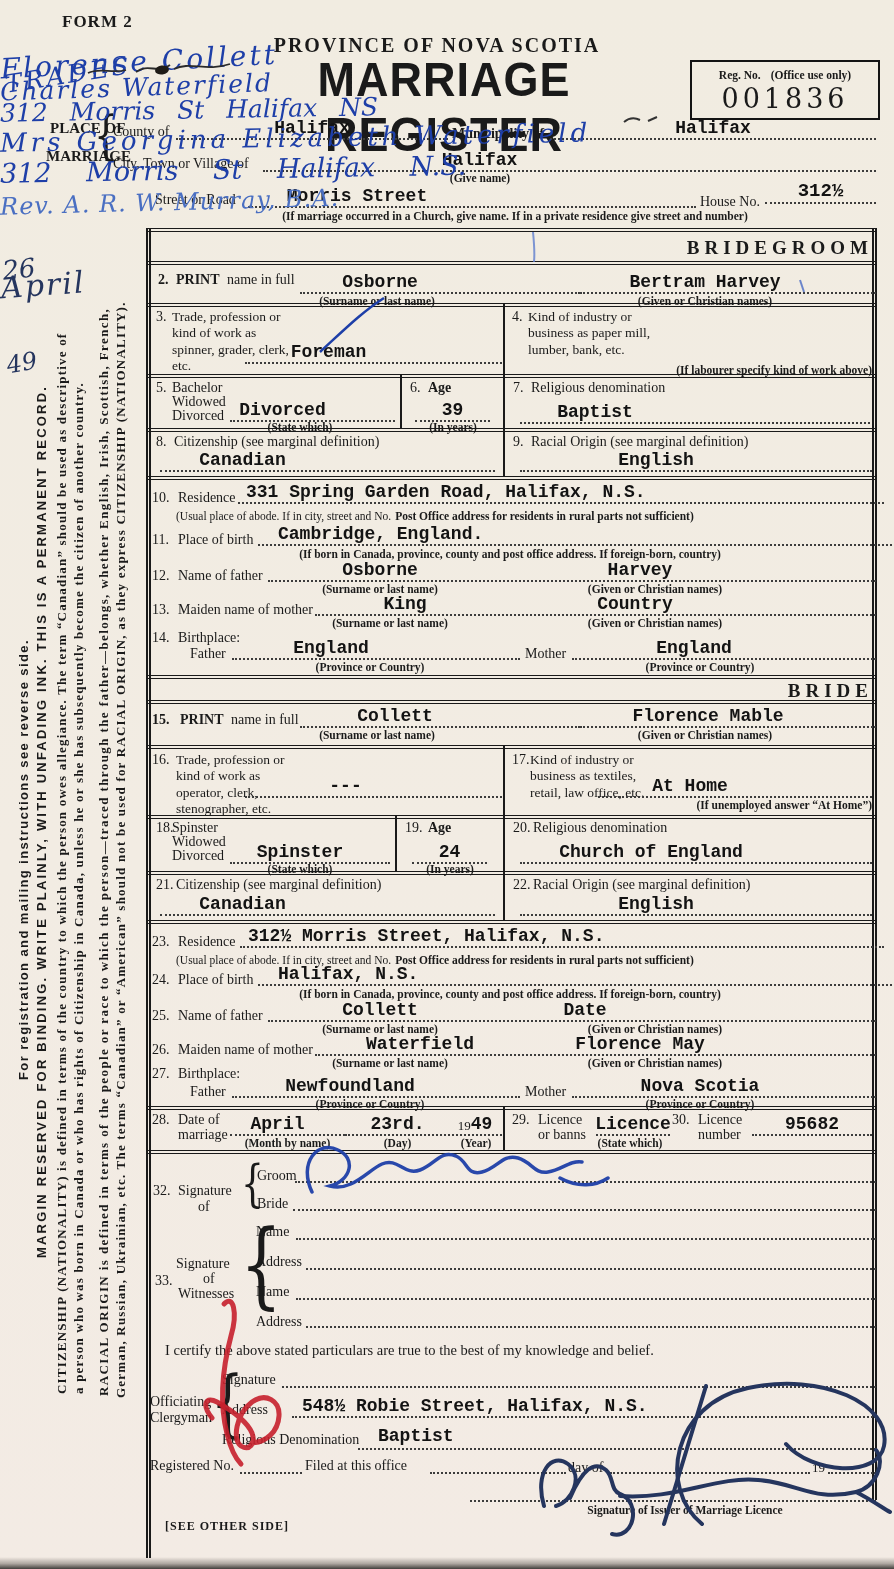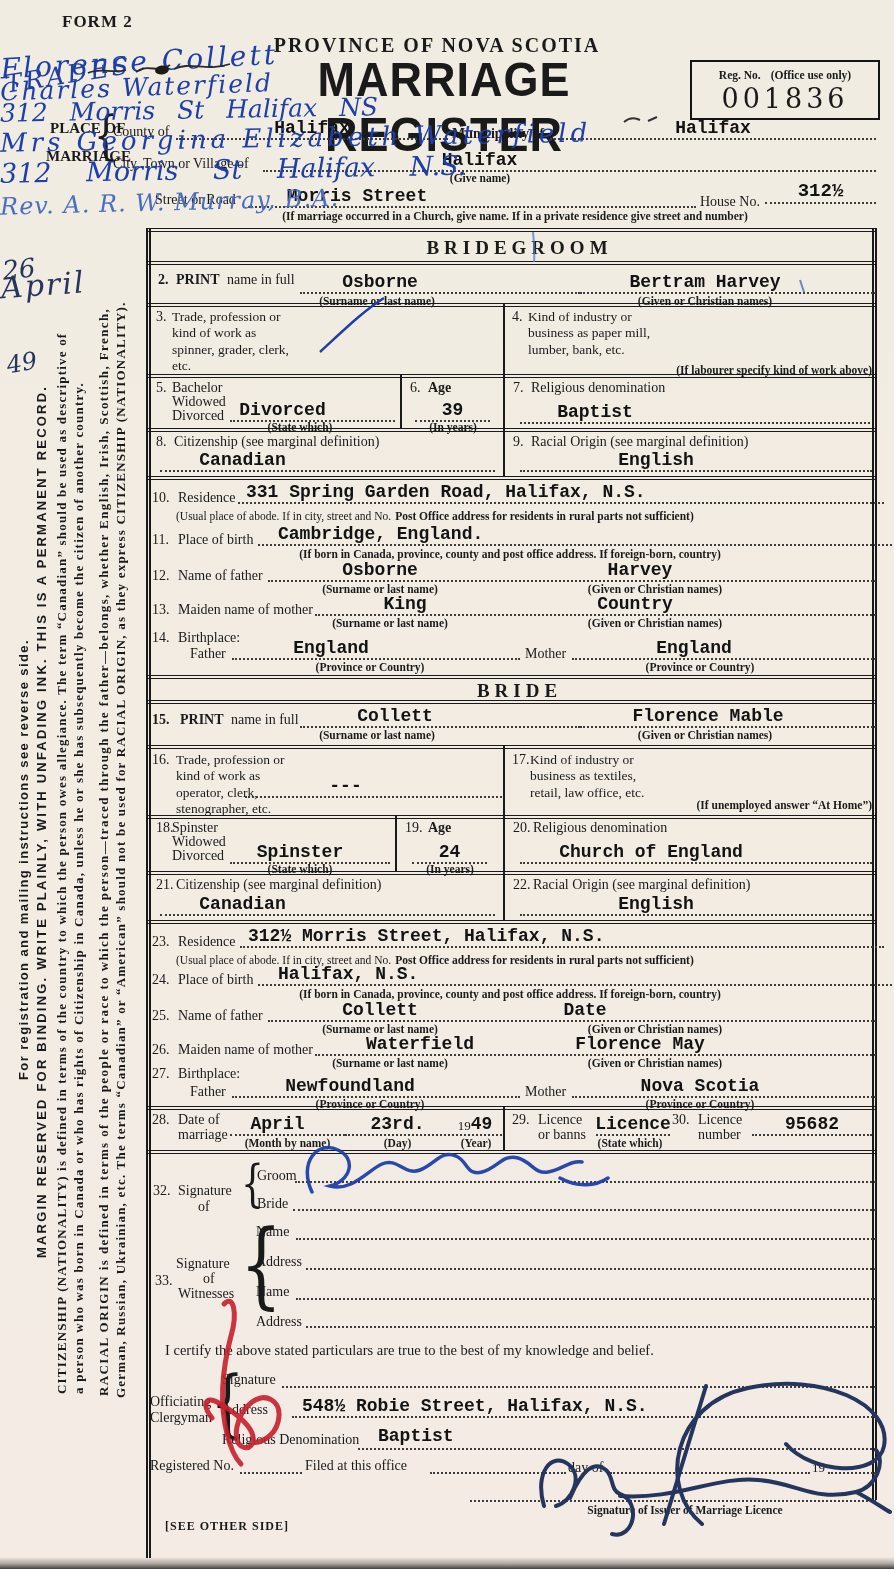--- a/index.html
+++ b/index.html
@@ -13,21 +13,21 @@
   .typed{font-family:"Liberation Mono",monospace;font-weight:700;font-size:18px;color:#131313;white-space:nowrap;}
   .hw{font-family:"DejaVu Serif",serif;font-style:italic;color:#1e3fa8;white-space:nowrap;z-index:6;}
   .navy{color:#25355e;}
   .fl{position:absolute;display:flex;align-items:flex-end;justify-content:center;
       border-bottom:2px dotted #3c3c3c;height:24px;}
   .fl.left{justify-content:flex-start;padding-left:8px;}
   .hr{position:absolute;border-top:4px double #1a1a1a;}
   .vl{position:absolute;width:2px;background:#1a1a1a;}
   .brace{position:absolute;font-family:"DejaVu Serif",serif;line-height:1;font-weight:400;
          transform:scale(.72,1.02);transform-origin:left top;}
-  .sect{position:absolute;left:154px;width:731px;text-align:center;font-weight:700;
+  .sect{position:absolute;left:142px;width:731px;text-align:right;font-weight:700;
         font-size:19px;letter-spacing:5px;}
   .mline{position:absolute;transform:rotate(-90deg);transform-origin:0 0;white-space:nowrap;}
   .msans{font-family:"Liberation Sans",sans-serif;font-weight:700;font-size:13px;}
   .mserif{font-family:"Liberation Serif",serif;font-weight:700;font-size:13px;}
   svg.overlay{position:absolute;left:0;top:0;z-index:7;pointer-events:none;}
   .bstrip{position:absolute;left:0;right:0;bottom:0;height:12px;z-index:9;
       background:linear-gradient(180deg,rgba(70,62,55,0) 0%,rgba(45,40,35,.35) 55%,rgba(22,20,18,.8) 100%);}
 </style>
 </head>
 <body>
@@ -119,20 +119,23 @@
       <span class="typed" style="position:relative;left:-60px">Osborne</span>
     </div>
   <div class="fl" style="left:580px;top:268px;width:296px">
       <span class="typed" style="position:relative;left:-23px">Bertram Harvey</span>
     </div>
   <div class="cap a" style="left:277px;top:295px;width:200px">(Surname or last name)</div>
   <div class="cap a" style="left:605px;top:295px;width:200px">(Given or Christian names)</div>
 
   <span class="a lbl" style="left:156px;top:309px">3.</span>
   <div class="a sml" style="left:172px;top:309px;width:122px">Trade, profession or kind of work as spinner, grader, clerk, etc.</div>
+  <div class="fl" style="left:245px;top:338px;width:257px">
+      <span class="typed" style="position:relative;left:-45px">Foreman</span>
+    </div>
   <div class="hw" style="left:348px;top:296px;font-size:25px;letter-spacing:3px;transform:rotate(-9deg)">TRADES</div>
 
   <span class="a lbl" style="left:512px;top:309px">4.</span>
   <div class="a sml" style="left:528px;top:309px;width:148px">Kind of industry or business as paper mill, lumber, bank, etc.</div>
   <div class="cap a" style="left:620px;top:364px;width:252px;text-align:right">(If labourer specify kind of work above)</div>
 
   <span class="a lbl" style="left:156px;top:380px">5.</span>
   <span class="a lbl" style="left:172px;top:380px">Bachelor</span>
   <span class="a lbl" style="left:172px;top:394px">Widowed</span>
   <span class="a lbl" style="left:172px;top:408px">Divorced</span>
@@ -227,20 +230,23 @@
   <div class="cap a" style="left:605px;top:729px;width:200px">(Given or Christian names)</div>
 
   <span class="a lbl" style="left:152px;top:752px">16.</span>
   <div class="a sml" style="left:176px;top:752px;width:135px">Trade, profession or kind of work as operator, clerk, stenographer, etc.</div>
   <div class="fl" style="left:245px;top:772px;width:257px">
       <span class="typed" style="position:relative;left:-28px">---</span>
     </div>
 
   <span class="a lbl" style="left:512px;top:752px">17.</span>
   <div class="a sml" style="left:530px;top:752px;width:140px">Kind of industry or business as textiles, retail, law office, etc.</div>
+  <div class="fl" style="left:598px;top:772px;width:274px">
+      <span class="typed" style="position:relative;left:-45px">At Home</span>
+    </div>
   <div class="cap a" style="left:620px;top:799px;width:252px;text-align:right">(If unemployed answer “At Home”)</div>
 
   <span class="a lbl" style="left:156px;top:820px">18.</span>
   <span class="a lbl" style="left:172px;top:820px">Spinster</span>
   <span class="a lbl" style="left:172px;top:834px">Widowed</span>
   <span class="a lbl" style="left:172px;top:848px">Divorced</span>
   <div class="fl" style="left:230px;top:838px;width:160px">
       <span class="typed" style="position:relative;left:-10px">Spinster</span>
     </div>
   <div class="cap a" style="left:230px;top:863px;width:140px">(State which)</div>

